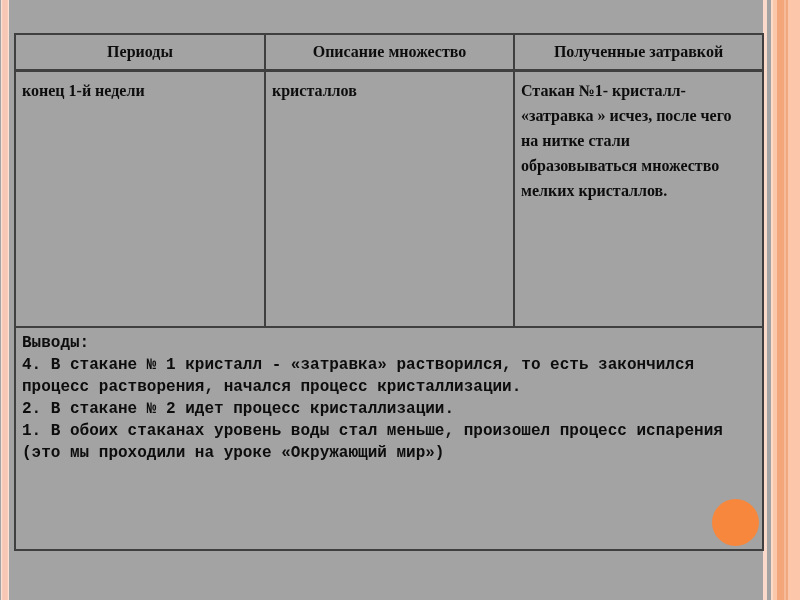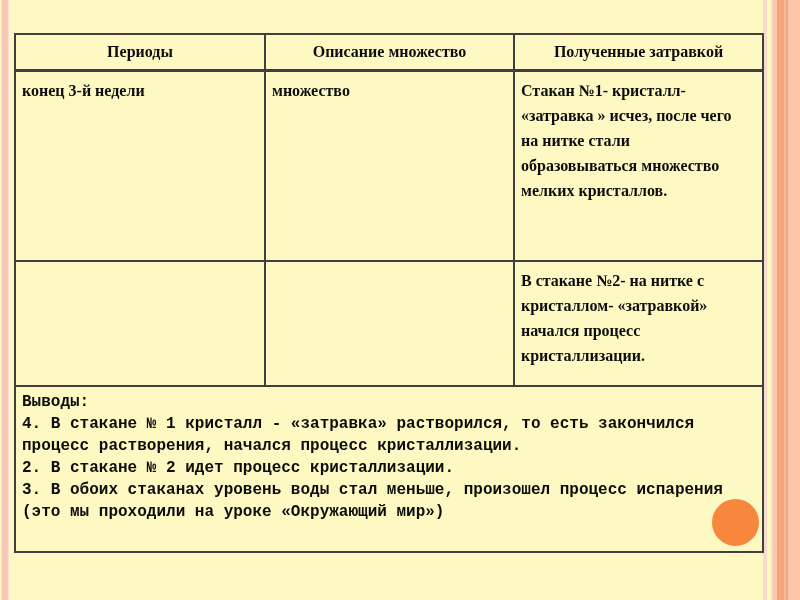--- a/index.html
+++ b/index.html
@@ -5,21 +5,21 @@
   html, body {
     margin: 0;
     padding: 0;
     background: #ffffff;
     font-family: "Liberation Serif", "DejaVu Serif", serif;
   }
   .slide {
     position: relative;
     width: 800px;
     height: 600px;
-    background: #fef9c3;
+    background: #a3a3a3;
     overflow: hidden;
   }
   
   .stripe-left {
     position: absolute;
     left: 1px; top: 0; bottom: 0;
     width: 8px;
     background: linear-gradient(to right,
       #fdeae2 0%, #f7c6b4 22%, #f7c6b4 78%, #fdeae2 100%);
   }
@@ -107,35 +107,30 @@
     </colgroup>
     <thead>
       <tr>
         <th>Периоды</th>
         <th>Описание множество</th>
         <th>Полученные затравкой</th>
       </tr>
     </thead>
     <tbody>
       <tr class="r1">
-        <td>конец 3-й недели</td>
-        <td>множество</td>
+        <td>конец 1-й недели</td>
+        <td>кристаллов</td>
         <td class="result-cell">Стакан №1- кристалл- «затравка » исчез, после чего на нитке стали образовываться множество мелких кристаллов.</td>
-      </tr>
-      <tr class="r2">
-        <td></td>
-        <td></td>
-        <td class="result-cell">В стакане №2- на нитке с кристаллом- «затравкой» начался процесс кристаллизации.</td>
       </tr>
       <tr class="r3">
         <td colspan="3">
           <div>Выводы:</div>
           <div>4. В стакане № 1 кристалл - «затравка» растворился, то есть закончился процесс растворения, начался процесс кристаллизации.</div>
           <div>2. В стакане № 2 идет процесс кристаллизации.</div>
-          <div>3. В обоих стаканах уровень воды стал меньше, произошел процесс испарения (это мы проходили на уроке «Окружающий мир»)</div>
+          <div>1. В обоих стаканах уровень воды стал меньше, произошел процесс испарения (это мы проходили на уроке «Окружающий мир»)</div>
         </td>
       </tr>
     </tbody>
   </table>
 
   <div class="circle"></div>
 
 </div>
 
 </body></html>

